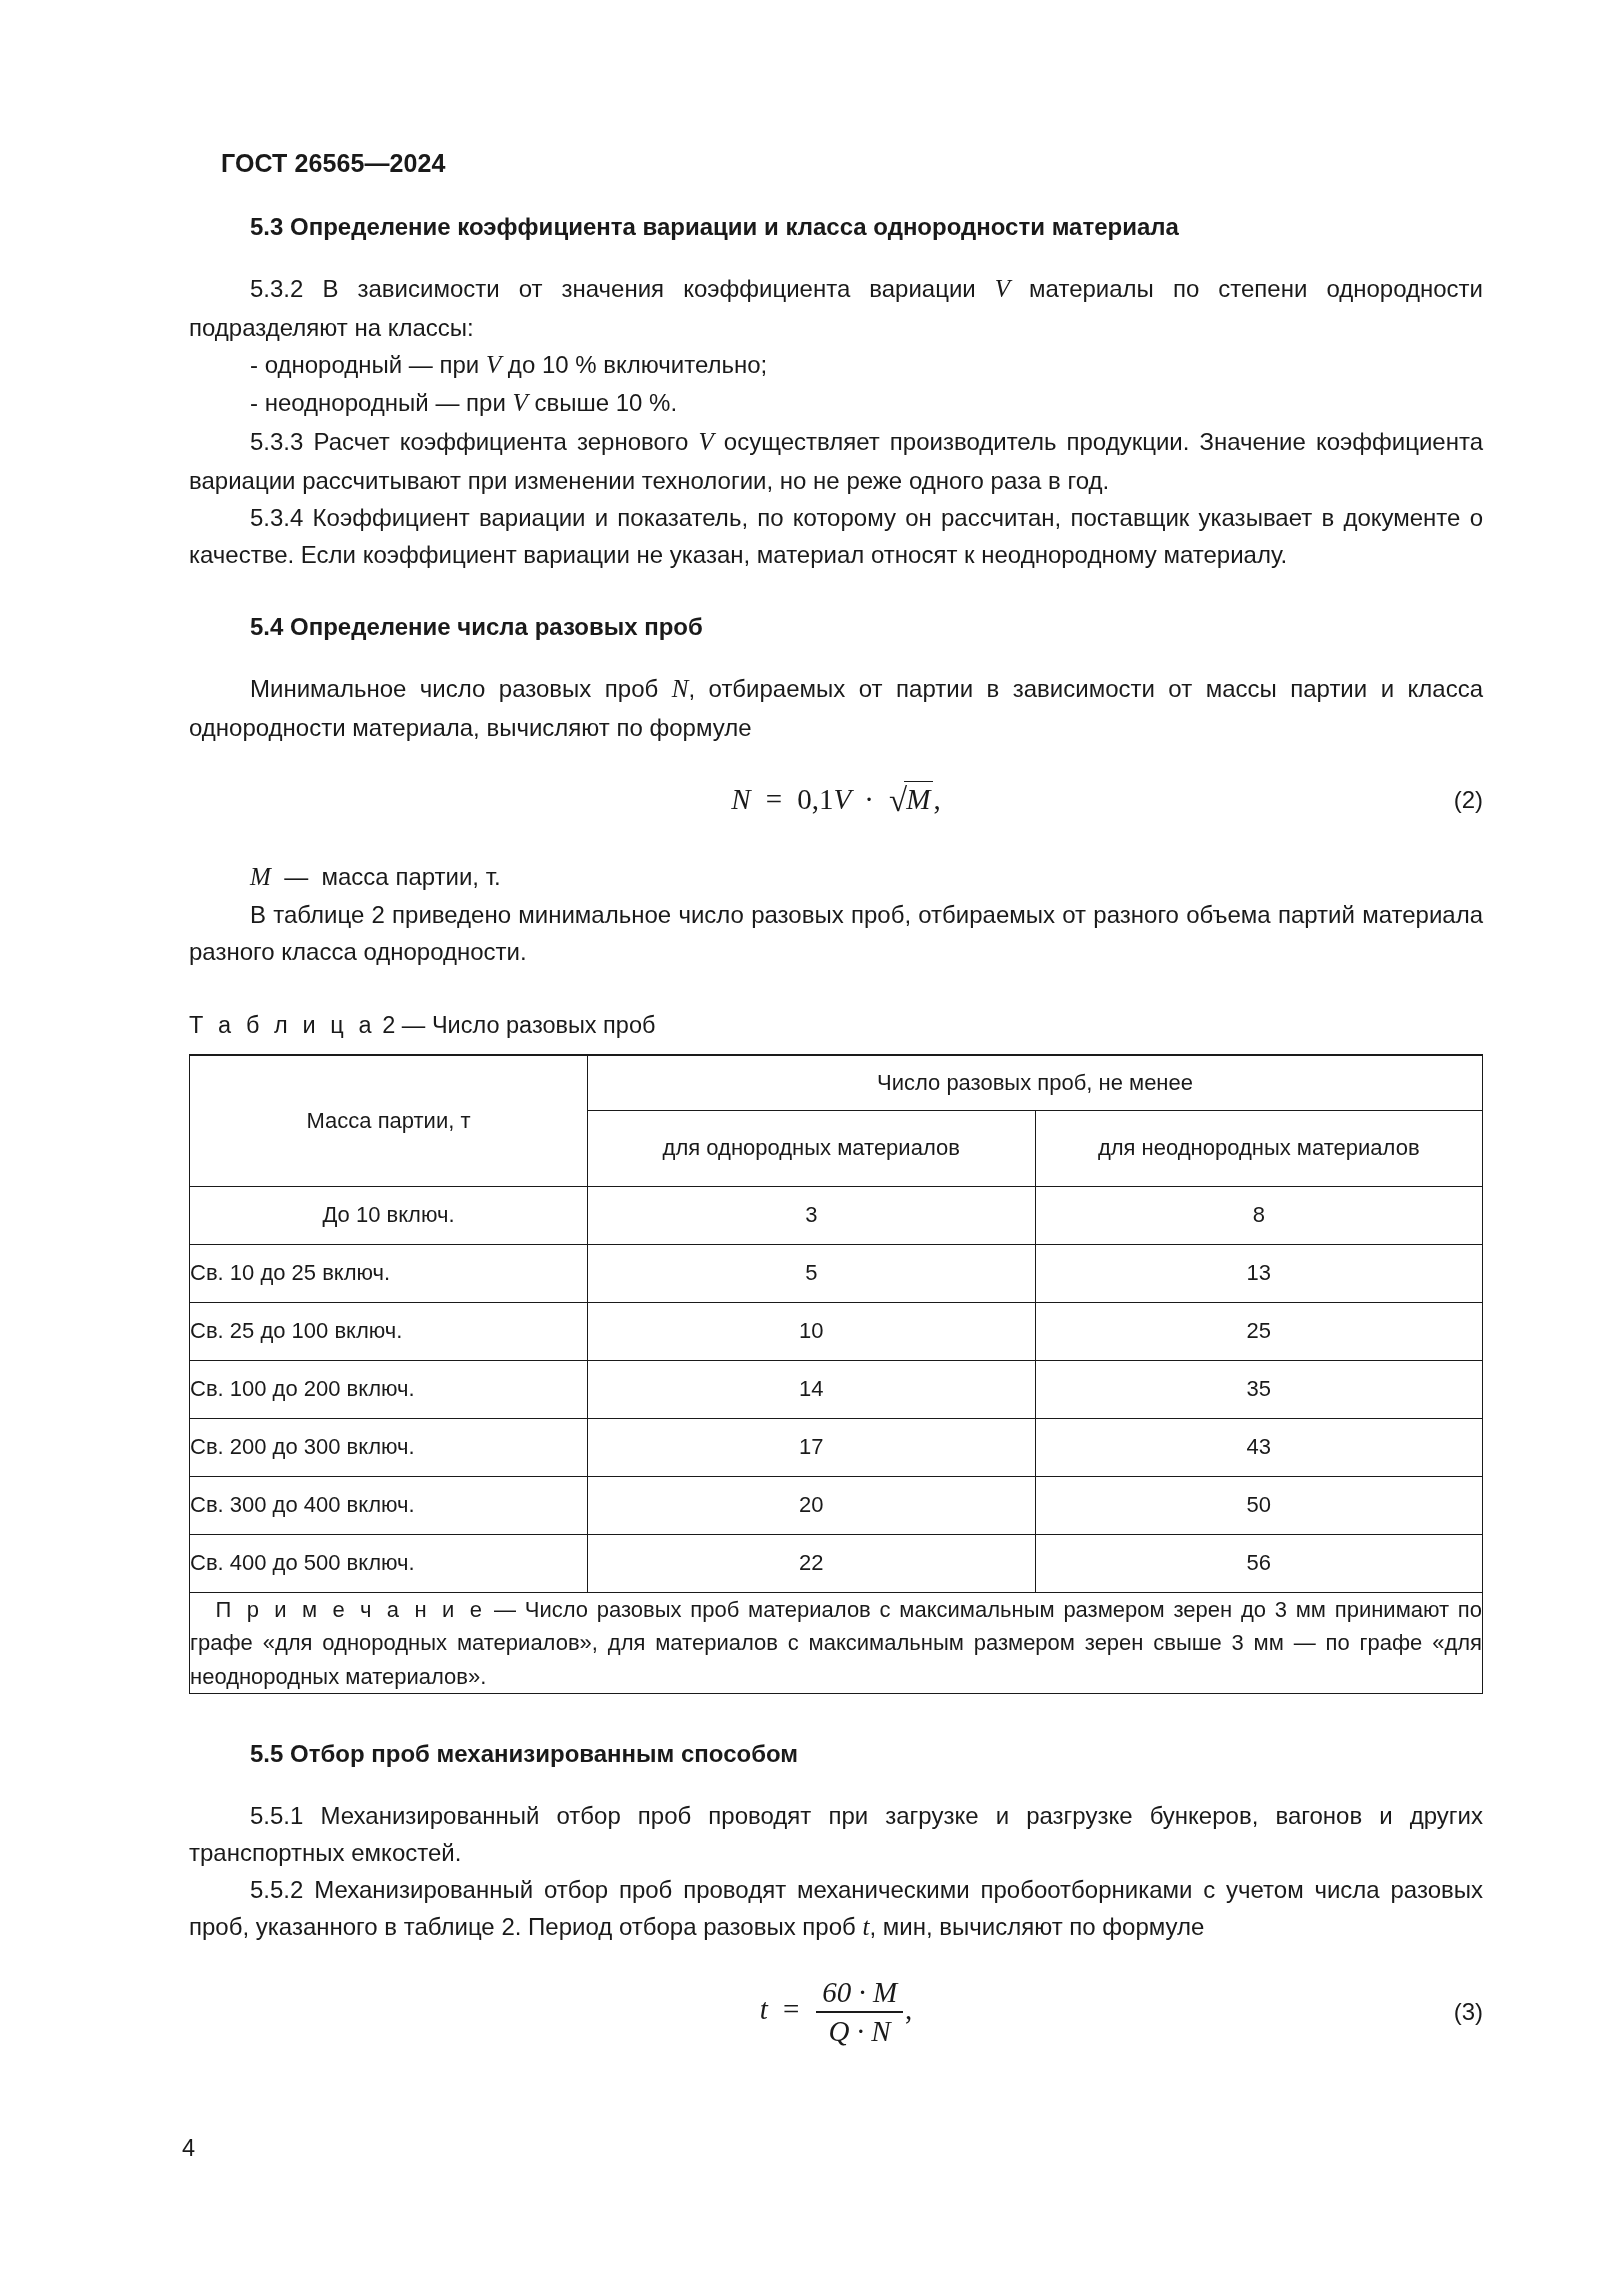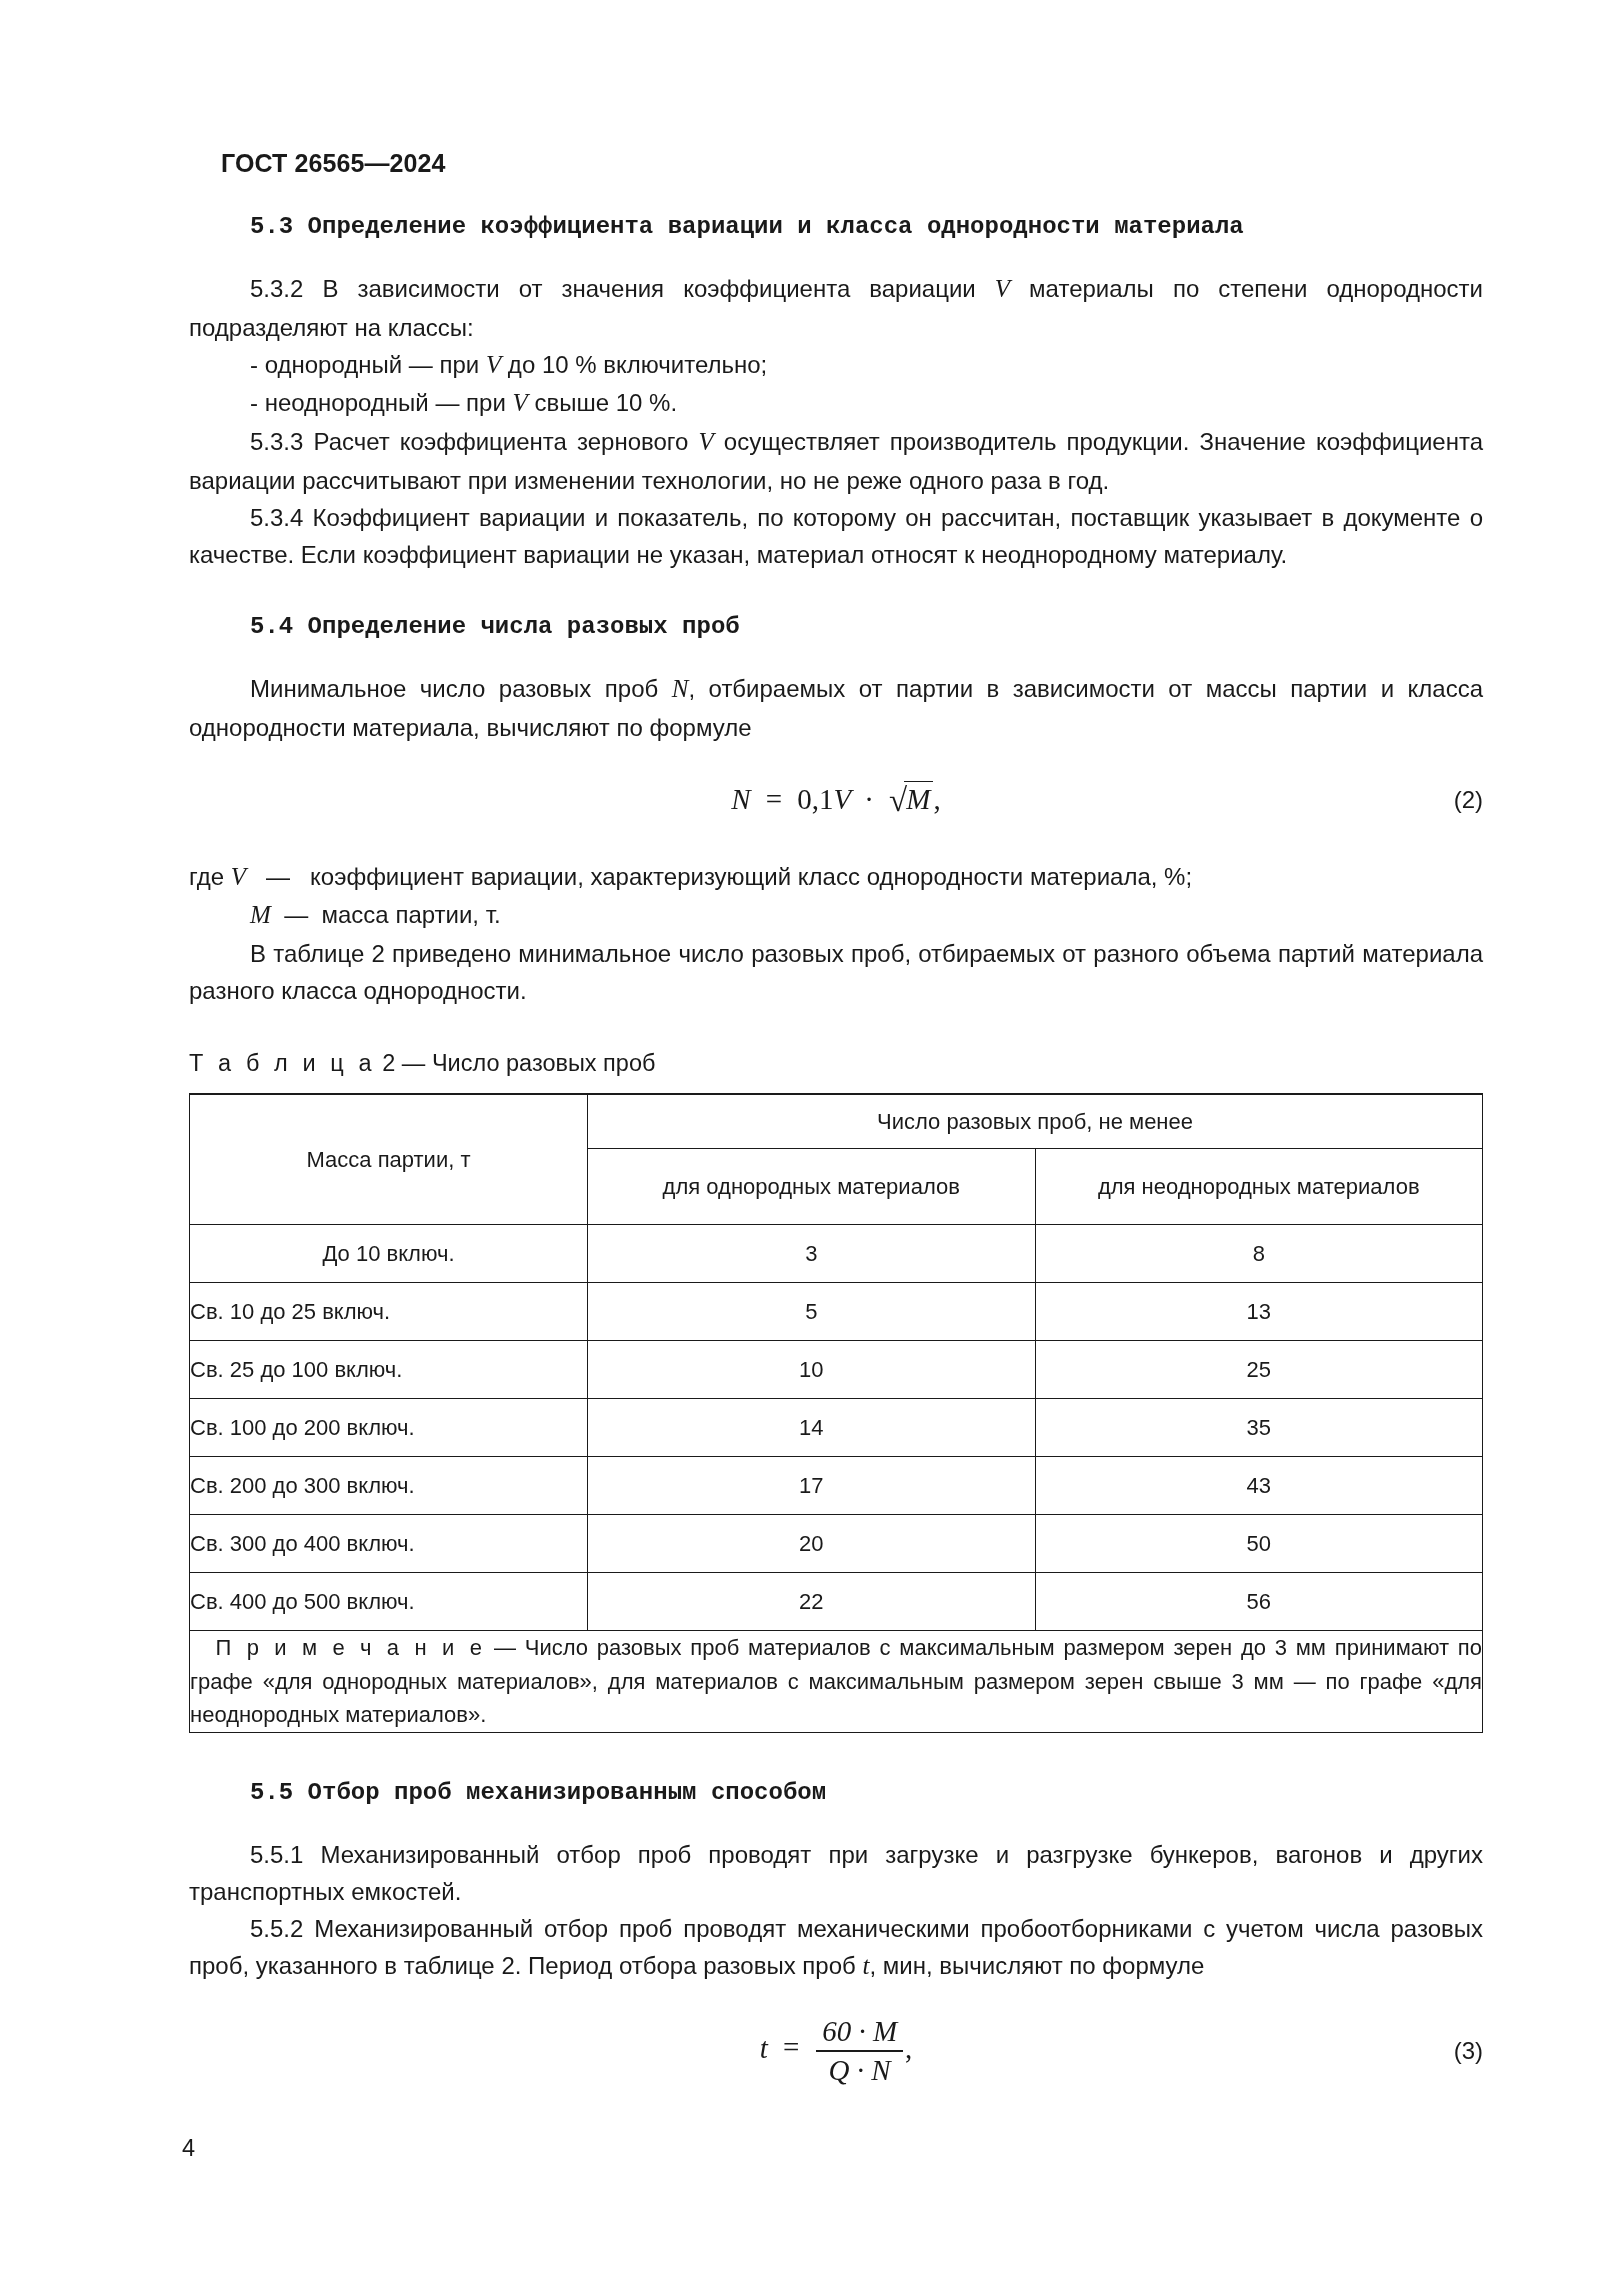--- a/index.html
+++ b/index.html
@@ -37,21 +37,20 @@
     left: 189px;
     top: 212px;
     width: 1294px;
   }
   h2.sect {
     font-size: 24px;
     font-weight: bold;
     margin: 0 0 0 0;
     padding: 0 0 0 61px;
     line-height: 1.28;
-    font-family: Liberation Mono, monospace;
   }
   p.body {
     font-size: 24px;
     line-height: 1.545;
     margin: 0;
     text-align: justify;
     text-indent: 61px;
     hyphens: manual;
   }
   p.body.noindent { text-indent: 0; }
@@ -184,21 +183,20 @@
       <span class="f-italic">N</span>
       <span style="margin:0 7.8px">=</span>
       <span>0,1</span><span class="f-italic">V</span>
       <span style="margin:0 5.9px">·</span>
       <span class="sqrt"><span class="radical">√</span><span class="rad-body">M</span></span><span>,</span>
       <span class="fnum">(2)</span>
     </div>
 
     <div style="height:39px"></div>
 
-    <p class="body noindent"><span>где</span> <i class="var">V</i>&nbsp;&nbsp;&nbsp;<span>—</span>&nbsp;&nbsp;&nbsp;<span>коэффициент вариации, характеризующий класс однородности материала, %;</span></p>
 
     <p class="body noindent" style="padding-left:61px"><i class="var">M</i>&nbsp;&nbsp;<span>—</span>&nbsp;&nbsp;<span>масса партии, т.</span></p>
 
     <p class="body">В таблице 2 приведено минимальное число разовых проб, отбираемых от разного объема партий материала разного класса однородности.</p>
 
     <div style="height:41px"></div>
 
     <p class="tbl-caption"><span class="sp">Т а б л и ц а</span><span>  2 — Число разовых проб</span></p>
 
     <div style="height:15.7px"></div>

